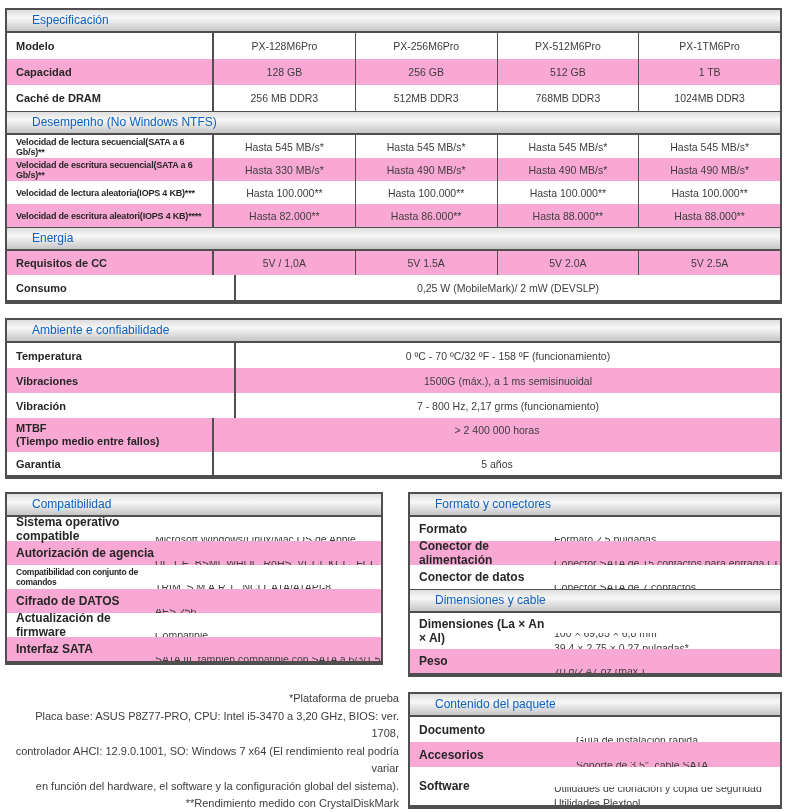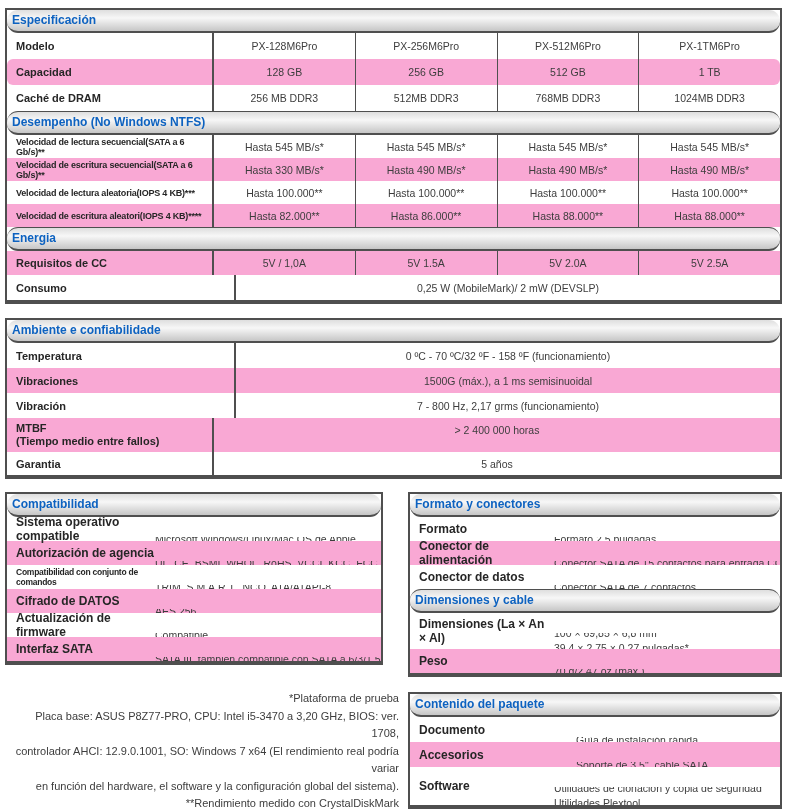--- a/index.html
+++ b/index.html
@@ -1,25 +1,25 @@
 <!DOCTYPE html>
 <html><head>
 <meta charset="utf-8">
 <title>Especificación</title>
 <style>
   html,body{margin:0;padding:0;background:#ffffff;}
   body{width:789px;height:812px;position:relative;font-family:"Liberation Sans",sans-serif;-webkit-font-smoothing:antialiased;}
   .tbl{position:absolute;background:#ffffff;border:2px solid #4f4f4f;border-bottom-width:4px;box-sizing:border-box;}
-  .hdr{height:21px;line-height:21px;padding-left:5px;font-size:12px;font-weight:bold;color:#0d62c0;
+  .hdr{height:21px;line-height:21px;padding-left:25px;font-size:12px;font-weight:normal;color:#0d62c0;
        background:linear-gradient(180deg,#dedede 0%,#f7f7f7 38%,#c6c6c6 100%);
-       border-bottom:2px solid #4f4f4f;box-sizing:content-box;border-radius:11px;}
+       border-bottom:2px solid #4f4f4f;box-sizing:content-box;}
   .hdr.mid{border-top:1px solid #4f4f4f;}
   .row{display:flex;align-items:stretch;}
   .row.g{background:#f9a8d4;}
-  .r26{height:26px;border-radius:6px;} .r25{height:25px;gap:22px;} .r24{height:24px;} .r23{height:23px;}
+  .r26{height:26px;} .r25{height:25px;gap:22px;} .r24{height:24px;} .r23{height:23px;}
   .r34{height:34px;} .r36{height:36px;} .r38{height:38px;}
   .cell{box-sizing:border-box;display:flex;align-items:center;}
   .lbl{width:205px;padding-left:9px;font-size:11px;font-weight:bold;color:#262626;}
   .lbl.sm9{font-size:9px;letter-spacing:-0.2px;}
   .lbl.multi{flex-direction:column;align-items:flex-start;justify-content:center;line-height:13px;}
   .val{flex:1;justify-content:center;text-align:center;font-size:10.5px;color:#3d3d3d;border-left:1px solid #4f4f4f;}
   .val.first{border-left-width:2px;}
   .vtop{align-items:flex-start;padding-top:6px;}
   
   .lbl2{width:148px;padding-left:9px;font-size:12px;font-weight:bold;color:#262626;}

